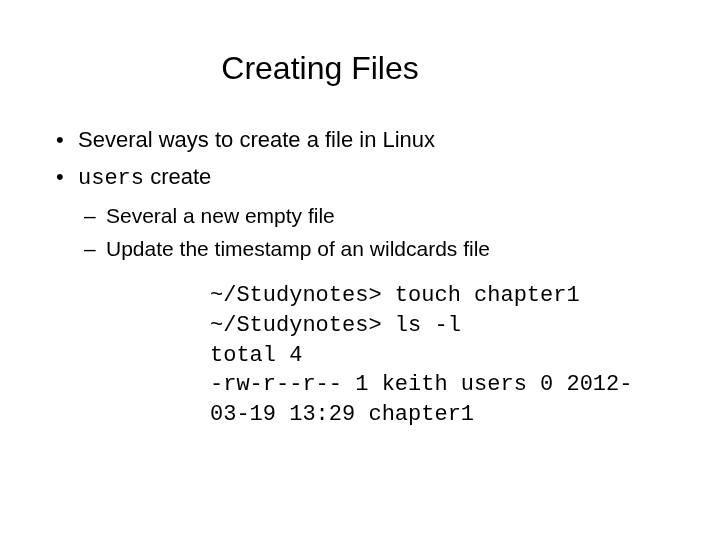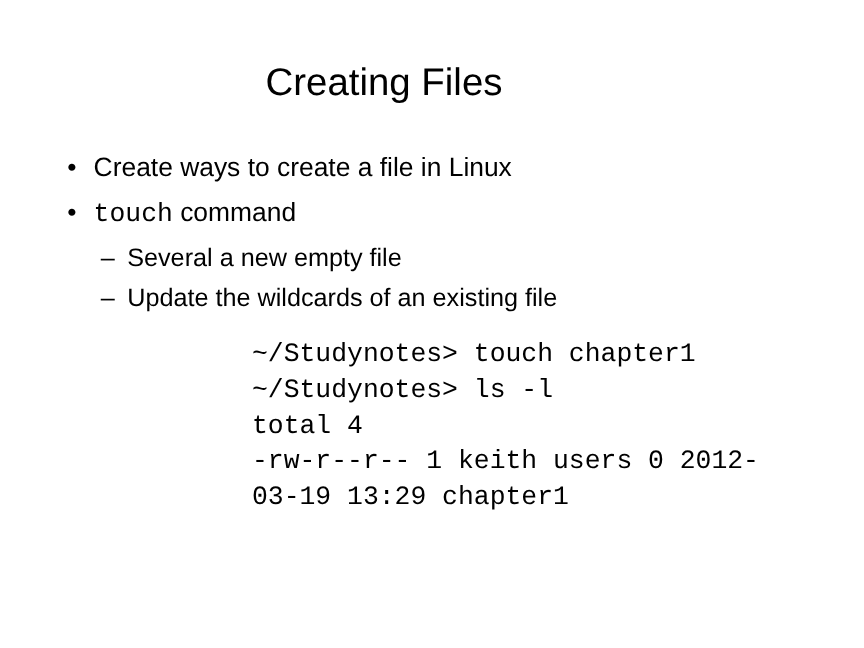--- a/index.html
+++ b/index.html
@@ -14,28 +14,28 @@
   .mono { font-family: "Courier New", Courier, monospace; }
   .code-block { font-family: "Courier New", Courier, monospace; font-size: 22px; line-height: 1.35; margin: 18px 0 26px 160px; white-space: pre; }
 </style>
 </head>
 <body>
 
 <div class="slide">
   <h1 class="title">Creating Files</h1>
 
   <div class="bullets">
-    <div class="l1">Create ways to create a file in Linux</div>
+    <div class="l1">Several ways to create a file in Linux</div>
 
     <div class="l1">
-      <span class="mono">touch</span><span> command</span>
+      <span class="mono">users</span><span> create</span>
     </div>
 
     <div class="l2">Several a new empty file</div>
-    <div class="l2">Update the wildcards of an existing file</div>
+    <div class="l2">Update the timestamp of an wildcards file</div>
 
     <div class="code-block">~/Studynotes&gt; touch chapter1
 ~/Studynotes&gt; ls -l
 total 4
 -rw-r--r-- 1 keith users 0 2012-
 03-19 13:29 chapter1</div>
 
   </div>
 </div>
 

